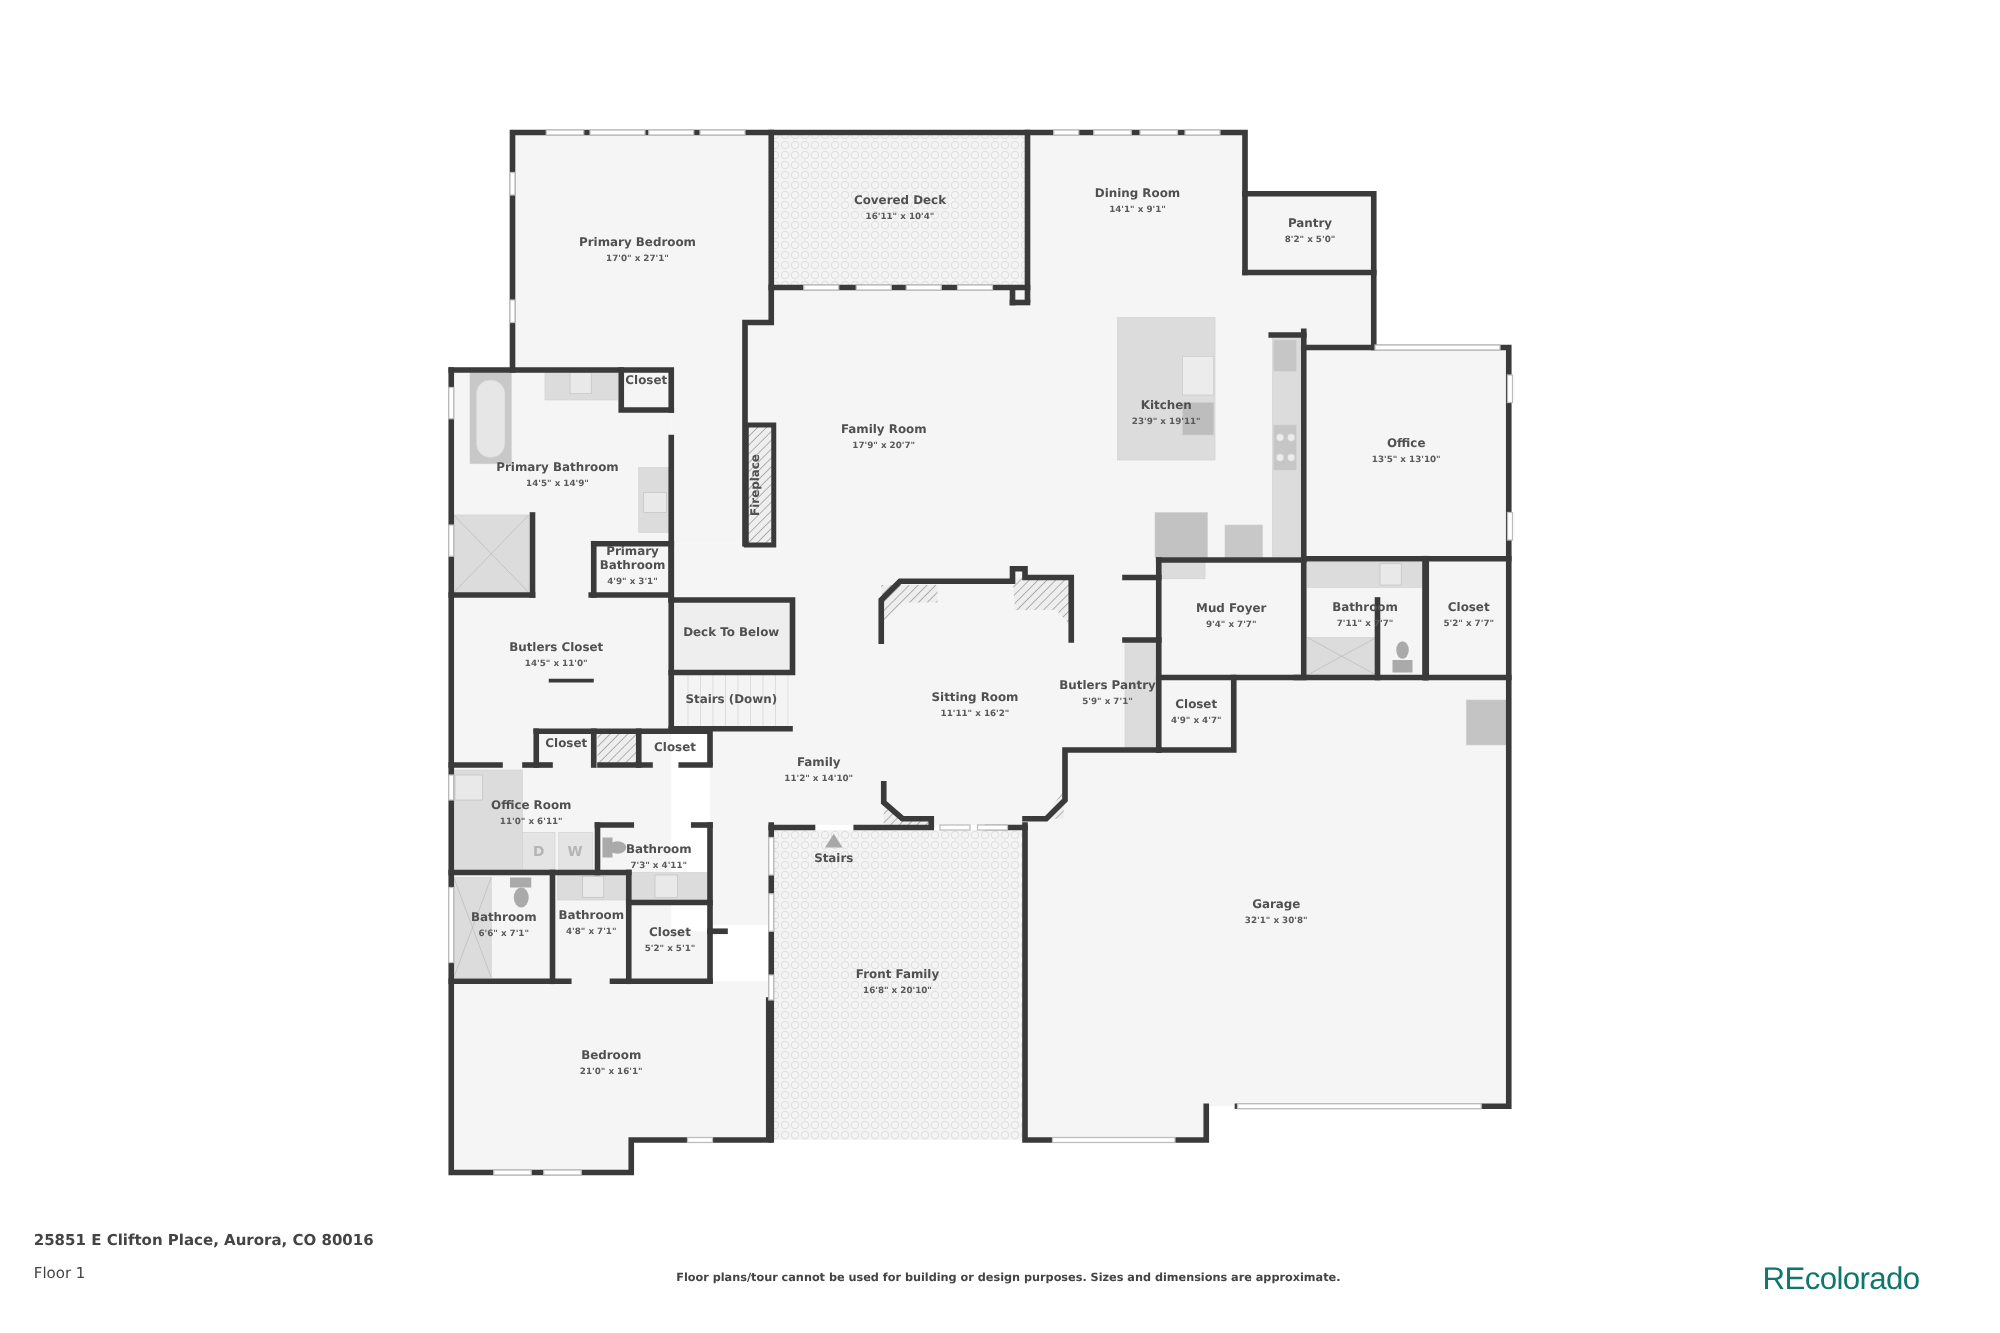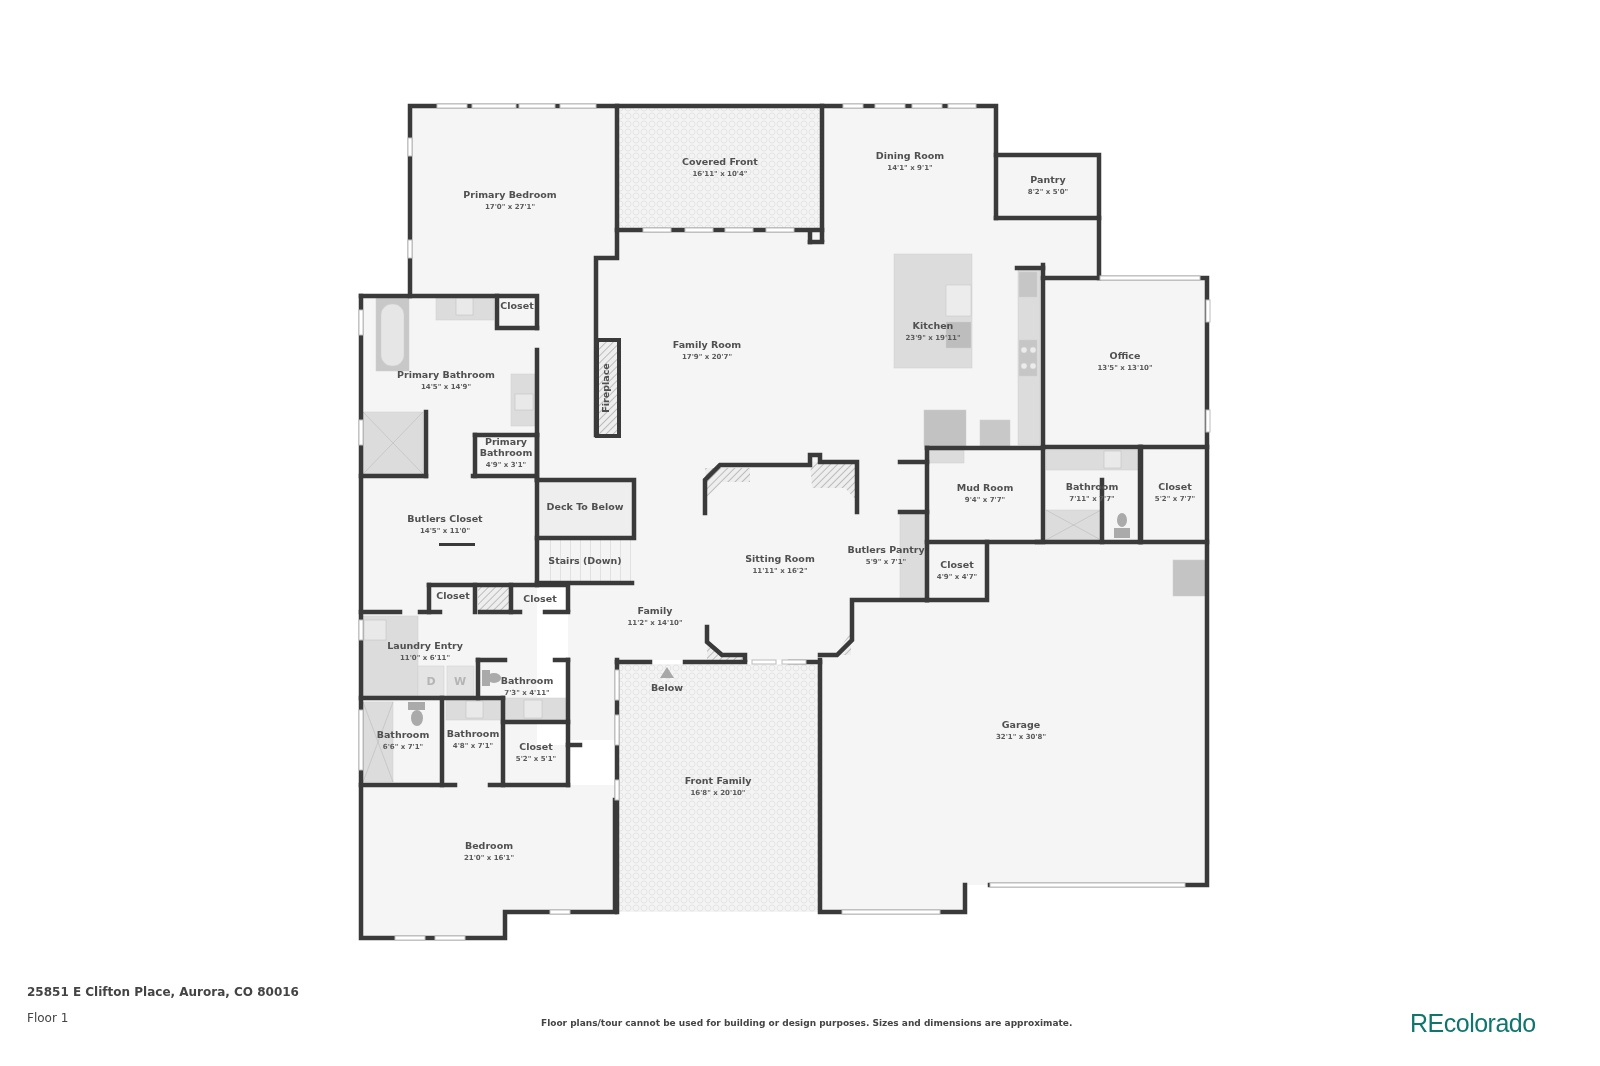--- a/index.html
+++ b/index.html
@@ -206,21 +206,21 @@
 
   <text x="431" y="685" font-size="11" fill="#b5b5b5" text-anchor="middle" font-family="DejaVu Sans, sans-serif" font-weight="bold">D</text>
   <text x="460" y="685" font-size="11" fill="#b5b5b5" text-anchor="middle" font-family="DejaVu Sans, sans-serif" font-weight="bold">W</text>
 </svg>
 
 <div class="room-label" style="left:510px;top:200px">
   <span class="name">Primary Bedroom</span>
   <span class="dim">17'0" x 27'1"</span>
 </div>
 <div class="room-label" style="left:720px;top:167px">
-  <span class="name">Covered Front</span>
+  <span class="name">Covered Deck</span>
   <span class="dim">16'11" x 10'4"</span>
 </div>
 <div class="room-label" style="left:910px;top:161px">
   <span class="name">Dining Room</span>
   <span class="dim">14'1" x 9'1"</span>
 </div>
 <div class="room-label" style="left:1048px;top:185px">
   <span class="name">Pantry</span>
   <span class="dim">8'2" x 5'0"</span>
 </div>
@@ -273,37 +273,37 @@
 </div>
 <div class="room-label" style="left:780px;top:564px">
   <span class="name">Sitting Room</span>
   <span class="dim">11'11" x 16'2"</span>
 </div>
 <div class="room-label" style="left:886px;top:555px">
   <span class="name">Butlers Pantry</span>
   <span class="dim">5'9" x 7'1"</span>
 </div>
 <div class="room-label" style="left:985px;top:493px">
-  <span class="name">Mud Room</span>
+  <span class="name">Mud Foyer</span>
   <span class="dim">9'4" x 7'7"</span>
 </div>
 <div class="room-label" style="left:1092px;top:492px">
   <span class="name">Bathroom</span>
   <span class="dim">7'11" x 7'7"</span>
 </div>
 <div class="room-label" style="left:1175px;top:492px">
   <span class="name">Closet</span>
   <span class="dim">5'2" x 7'7"</span>
 </div>
 <div class="room-label" style="left:957px;top:570px">
   <span class="name">Closet</span>
   <span class="dim">4'9" x 4'7"</span>
 </div>
 <div class="room-label" style="left:425px;top:651px">
-  <span class="name">Laundry Entry</span>
+  <span class="name">Office Room</span>
   <span class="dim">11'0" x 6'11"</span>
 </div>
 <div class="room-label" style="left:527px;top:686px">
   <span class="name">Bathroom</span>
   <span class="dim">7'3" x 4'11"</span>
 </div>
 <div class="room-label" style="left:403px;top:740px">
   <span class="name">Bathroom</span>
   <span class="dim">6'6" x 7'1"</span>
 </div>
@@ -313,21 +313,21 @@
 </div>
 <div class="room-label" style="left:536px;top:752px">
   <span class="name">Closet</span>
   <span class="dim">5'2" x 5'1"</span>
 </div>
 <div class="room-label" style="left:489px;top:851px">
   <span class="name">Bedroom</span>
   <span class="dim">21'0" x 16'1"</span>
 </div>
 <div class="room-label" style="left:667px;top:688px">
-  <span class="name">Below</span>
+  <span class="name">Stairs</span>
 </div>
 <div class="room-label" style="left:718px;top:786px">
   <span class="name">Front Family</span>
   <span class="dim">16'8" x 20'10"</span>
 </div>
 <div class="room-label" style="left:1021px;top:730px">
   <span class="name">Garage</span>
   <span class="dim">32'1" x 30'8"</span>
 </div>
 

